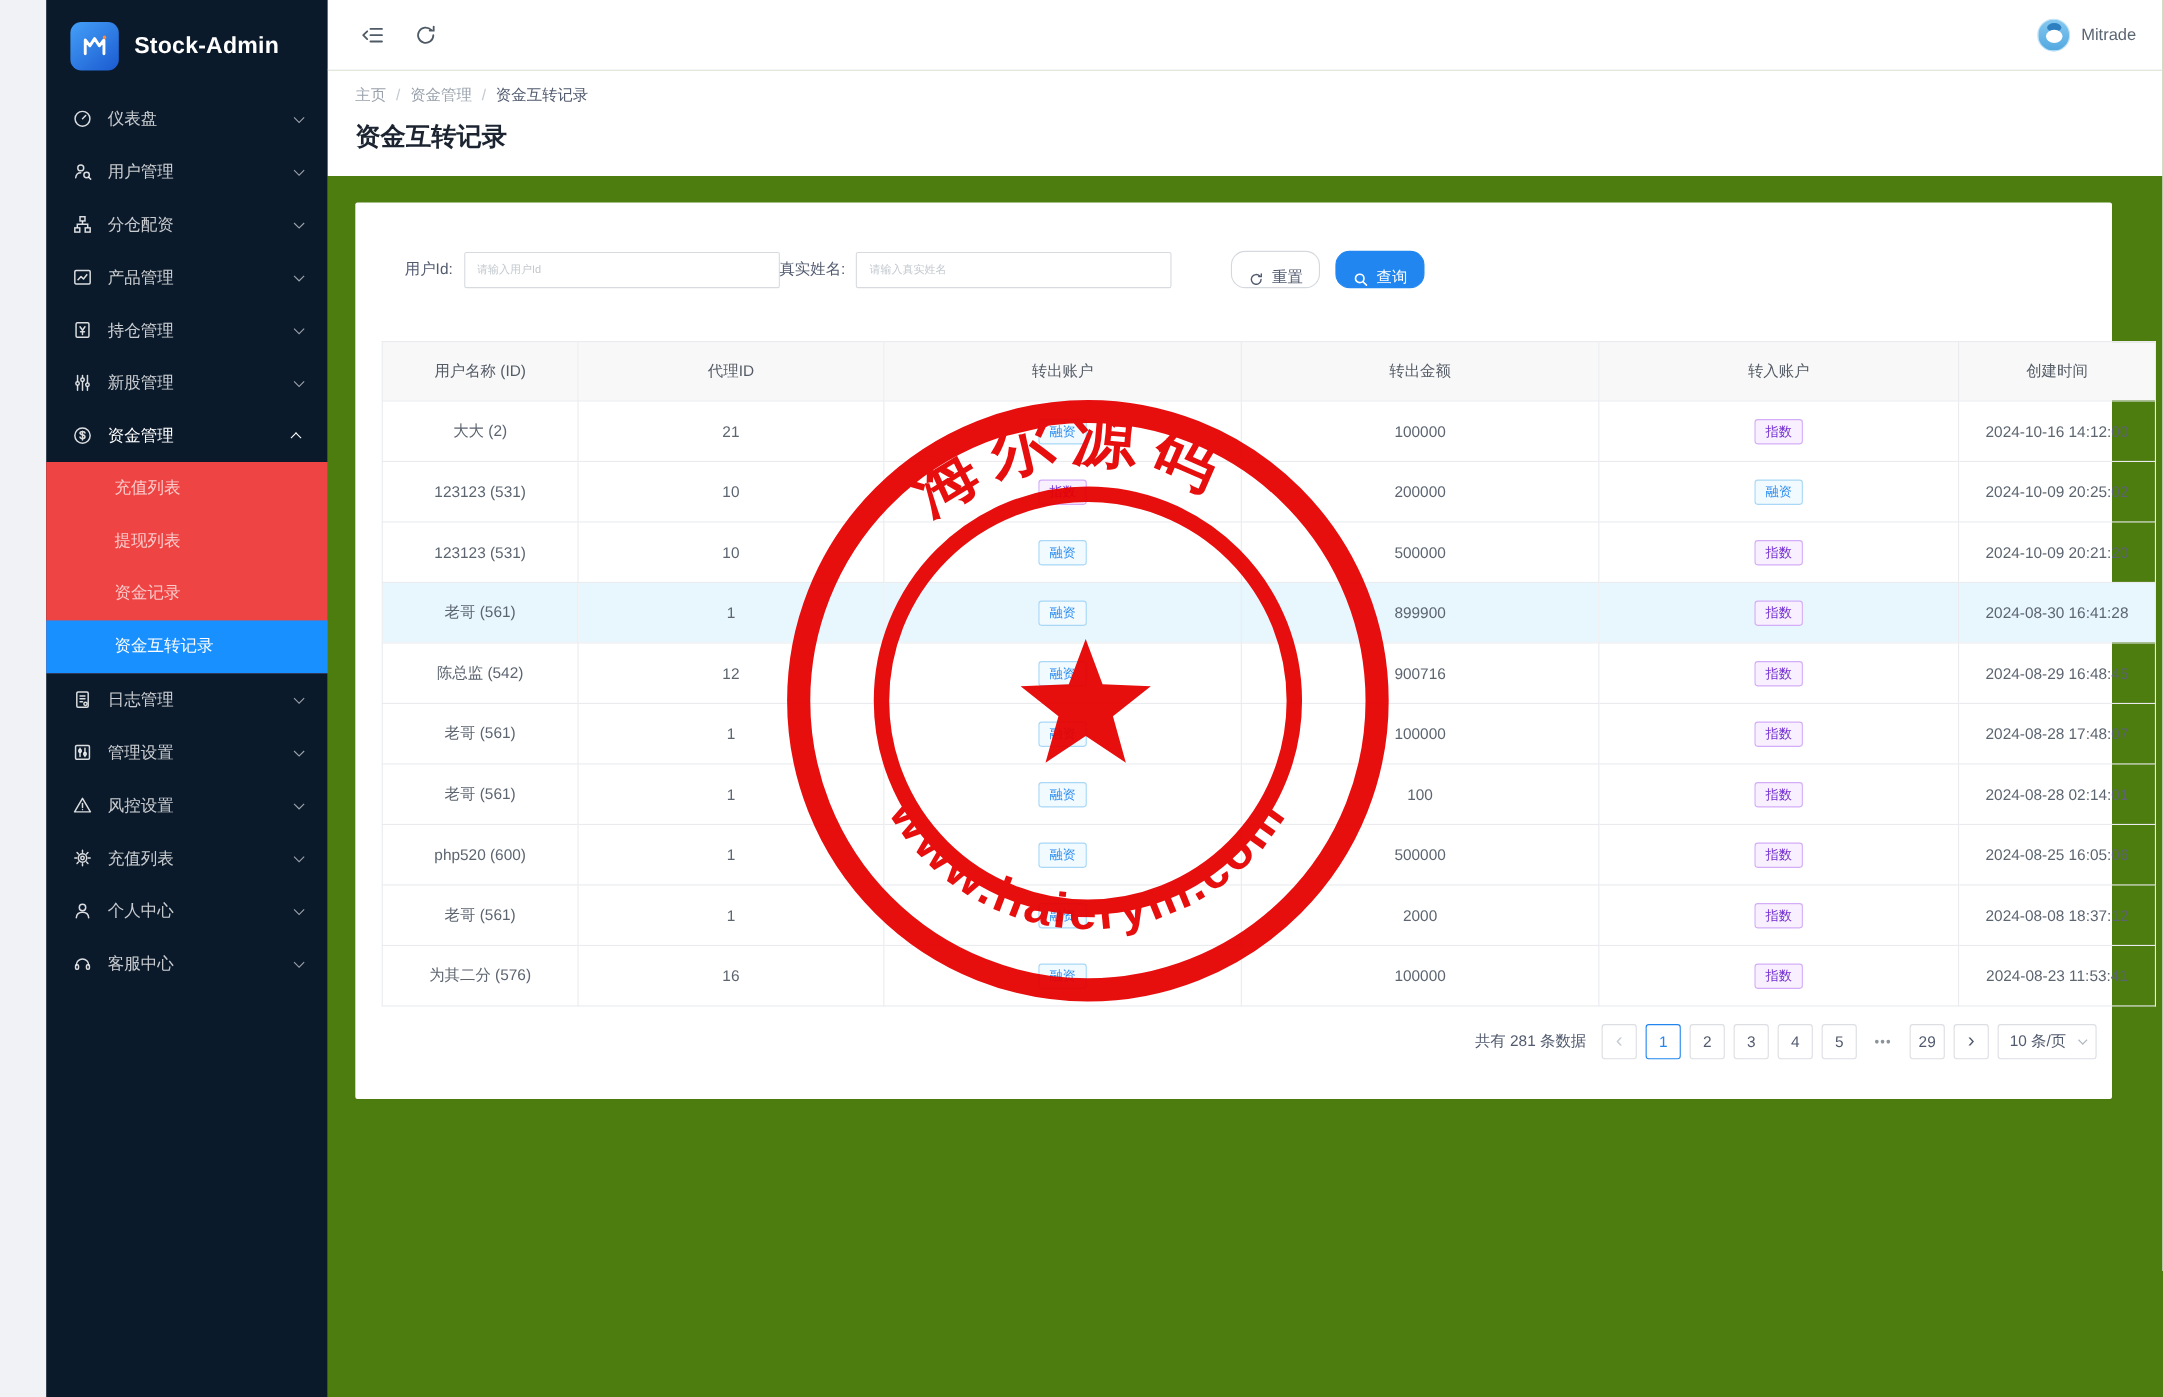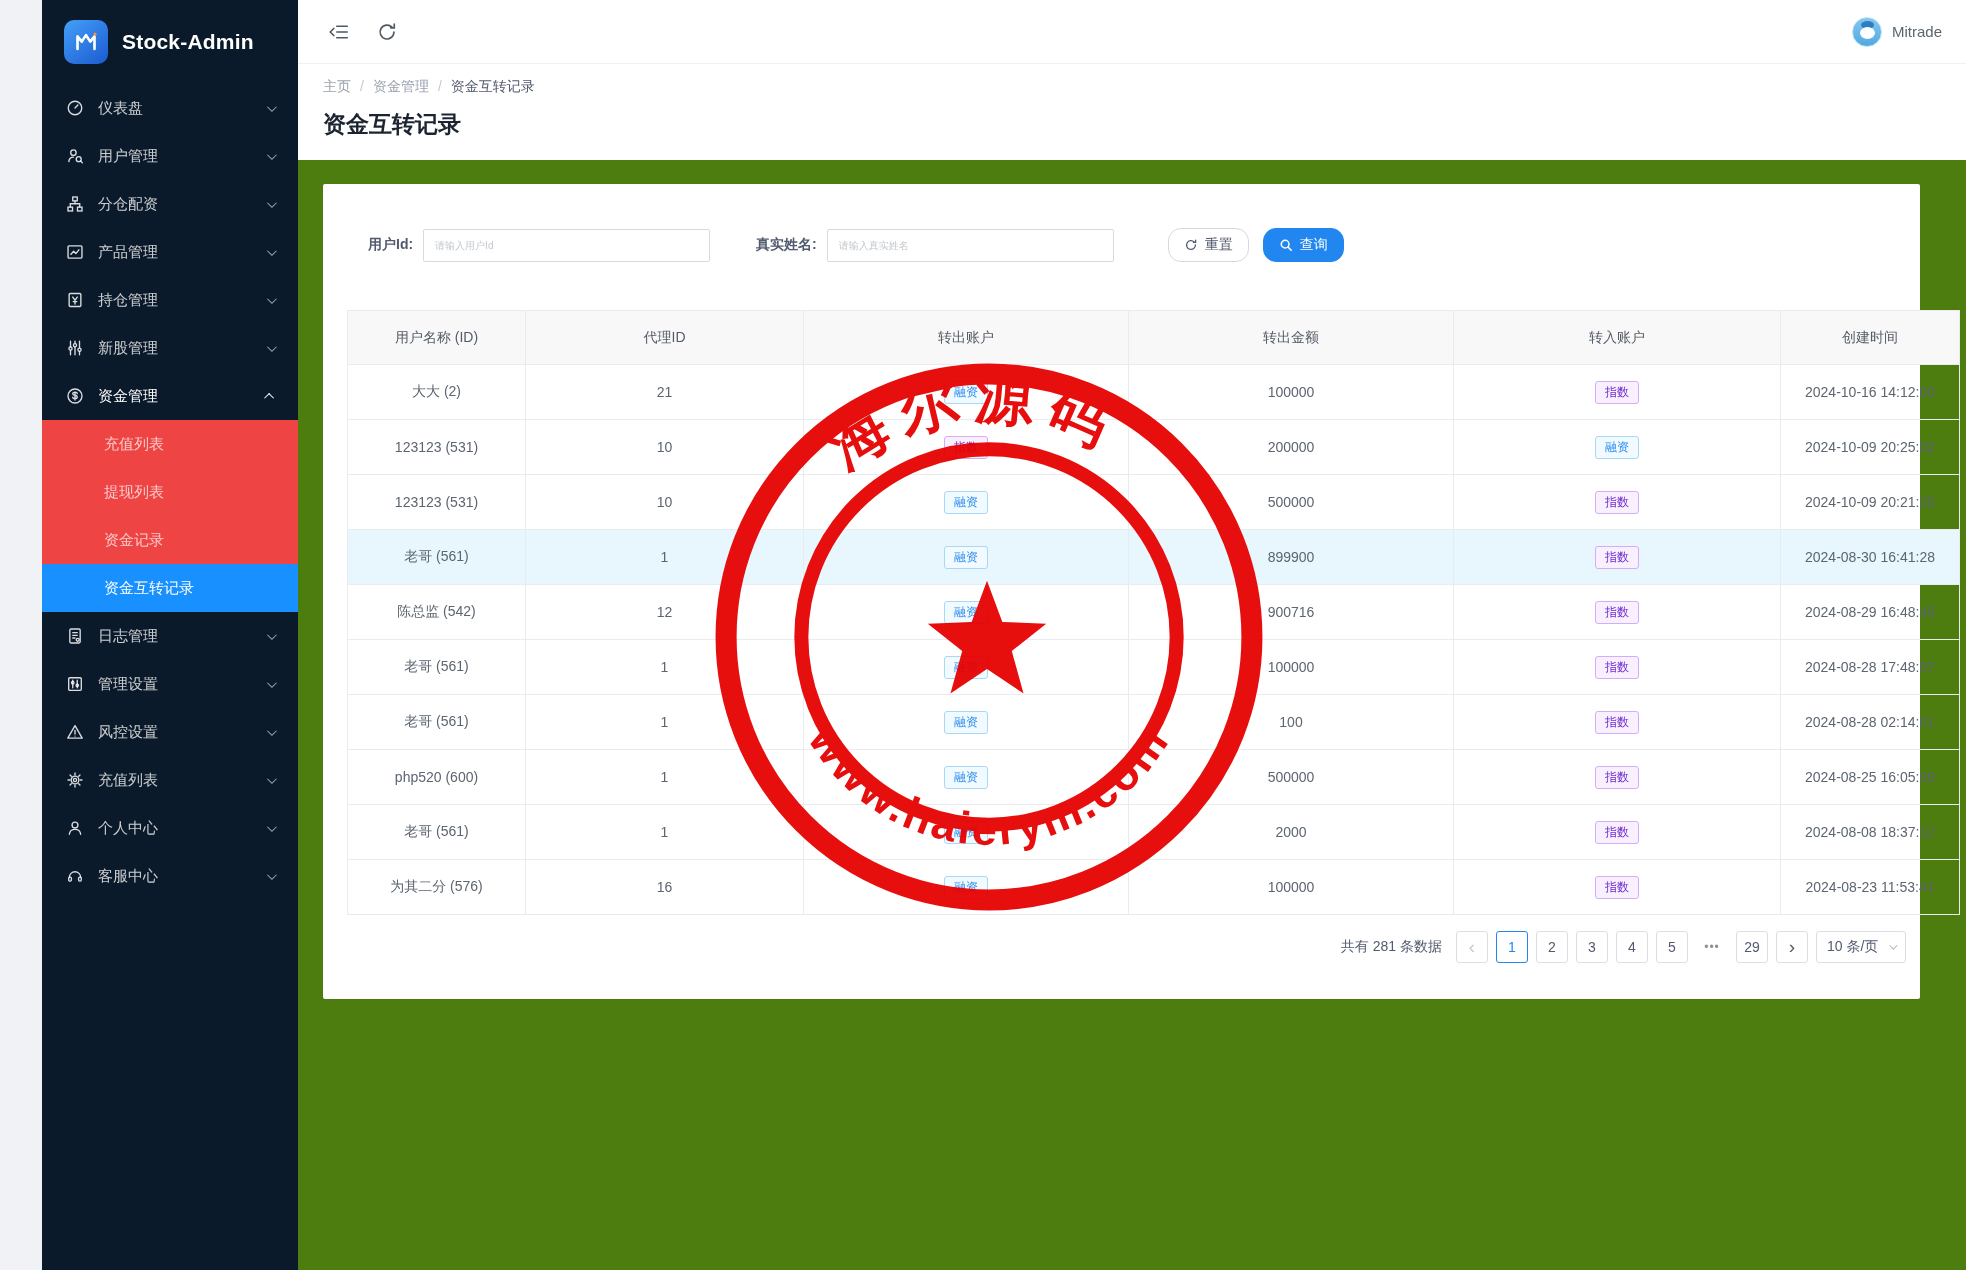--- a/index.html
+++ b/index.html
@@ -47,26 +47,26 @@
   .breadcrumb .sep { color:#c3c9cf; }
   .crumb-last { color:#515a6e; }
   .page-title { margin-top:13px; font-size:23px; font-weight:bold; color:#1b2430; }
 
   .content { flex:1; padding:24px 46px 0 25px; position:relative; min-height:0; }
   .card { background:#fff; border-radius:2px; box-shadow:0 1px 2px rgba(0,0,0,.03);
     padding:44px 4px 36px 24px; }
 
   
   .filters { display:flex; align-items:center; padding-left:21px; }
-  .f-label { font-size:14px; font-weight:bold; color:#515a6e; white-space:nowrap; }
+  .f-label { font-size:14px; font-weight:normal; color:#515a6e; white-space:nowrap; }
   .f-input { width:287px; height:33px; margin-left:10px; border:1px solid #d7dbe0; border-radius:2px;
     padding:0 11px; font-size:10px; color:#515a6e; outline:none; font-family:inherit; }
   .f-input::placeholder { color:#c3c9cf; }
-  .gap-lbl { margin-left:46px; }
-  .btn { height:34px; display:inline-flex; align-items:center; gap:7px; font-size:14px;
+  .gap-lbl { }
+  .btn { height:34px; display:inline-flex; align-items:flex-end; gap:7px; font-size:14px;
     border-radius:13px; cursor:pointer; font-family:inherit; }
   .btn svg { display:block; }
   .btn-reset { margin-left:54px; padding:0 15px; background:#fff; border:1px solid #d5d9dd; color:#515a6e; }
   .btn-query { margin-left:14px; padding:0 15px; background:#2186f0; border:1px solid #2186f0; color:#fff; }
 
   
   .grid { margin-top:48px; width:1612px; max-width:100%; border-collapse:collapse;
     table-layout:fixed; font-size:14px; color:#5c6570; }
   .grid th, .grid td { border:1px solid #e9ebef; text-align:center; font-weight:normal;
     overflow:hidden; white-space:nowrap; }

